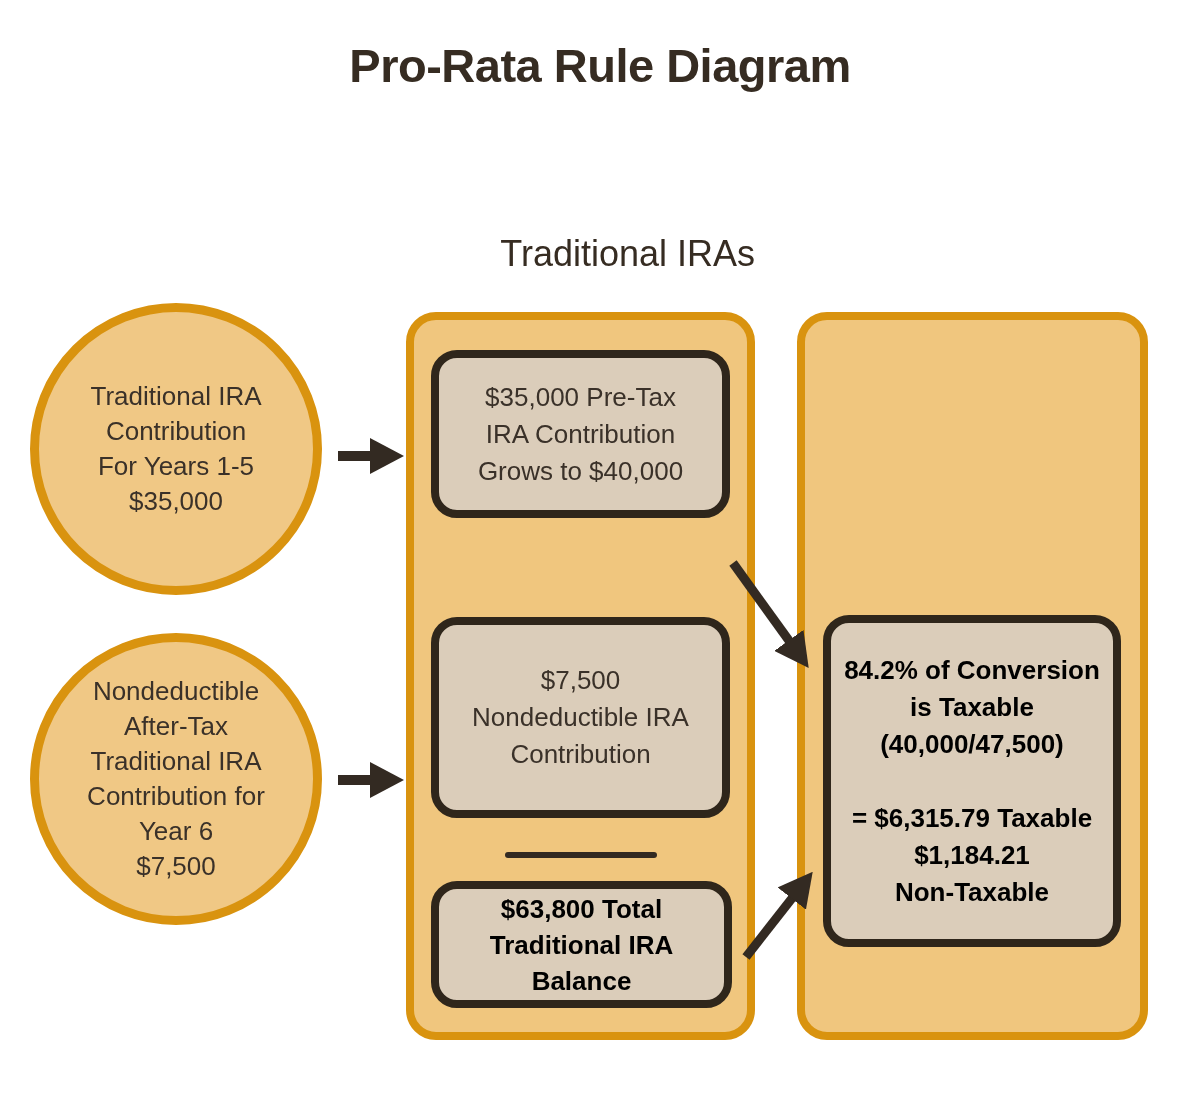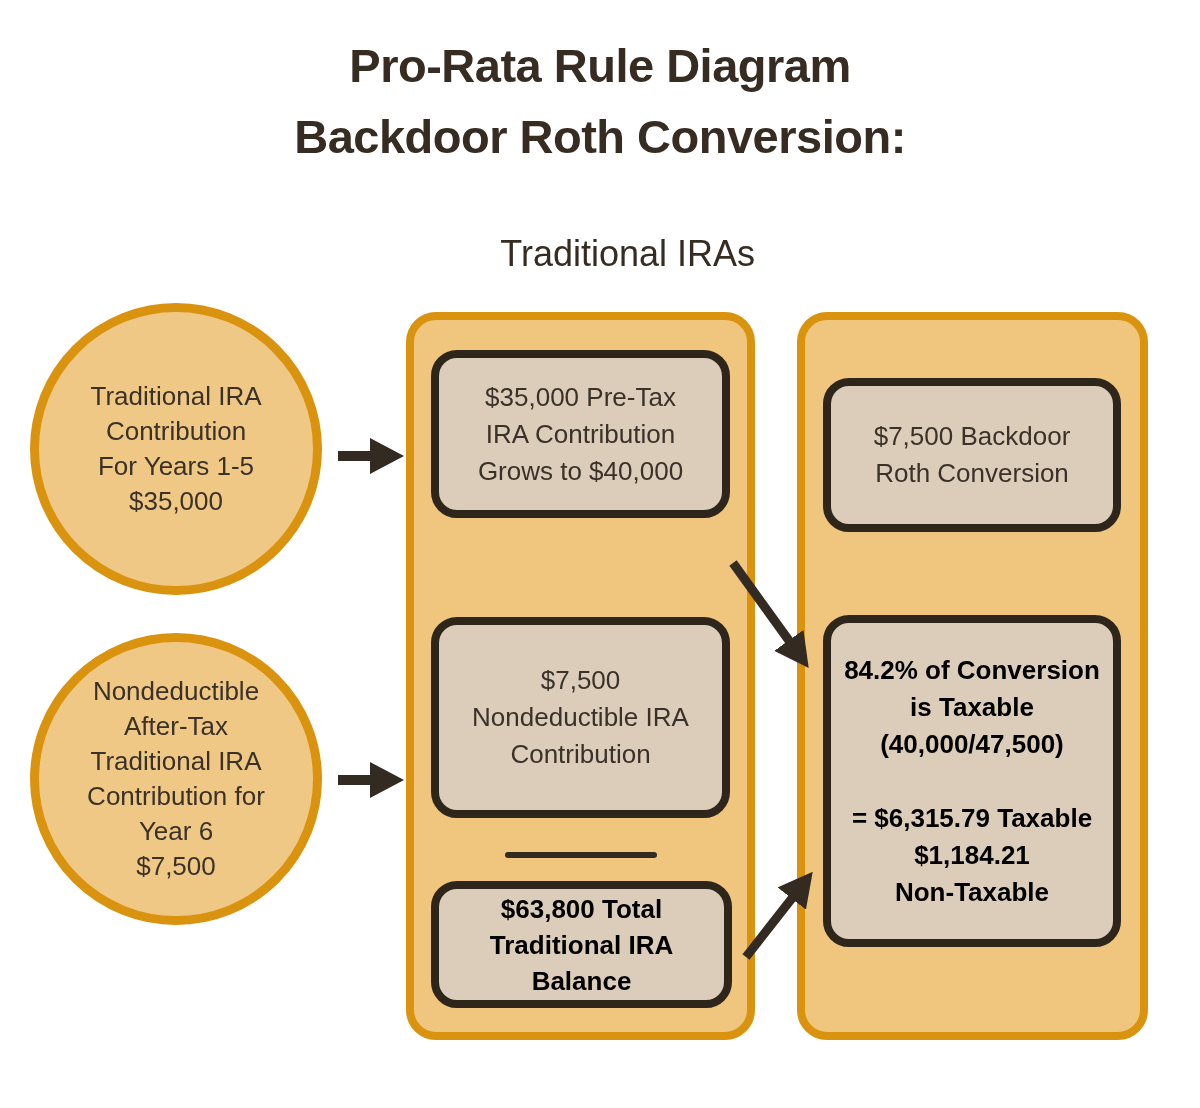--- a/index.html
+++ b/index.html
@@ -124,21 +124,20 @@
   }
   .arrows line { stroke: #332a22; }
 </style>
 </head>
 <body>
 
 <div class="page">
 
   <h1 class="title">
     <span class="title-line">Pro-Rata Rule Diagram</span>
-    <span class="title-line">Backdoor Roth Conversion:</span>
   </h1>
 
   <div class="col-header hdr-trad">Traditional IRAs</div>
 
   <div class="circle circle-1">
     <span class="circle-text">Traditional IRA
 Contribution
 For Years 1-5
 $35,000</span>
   </div>
@@ -165,24 +164,20 @@
     </div>
     <div class="sum-divider"></div>
     <div class="inner-box bold box-t3">
       <span>$63,800 Total
 Traditional IRA
 Balance</span>
     </div>
   </div>
 
   <div class="column col-roth">
-    <div class="inner-box box-r1">
-      <span>$7,500 Backdoor
-Roth Conversion</span>
-    </div>
     <div class="inner-box bold box-r2">
       <span>84.2% of Conversion
 is Taxable
 (40,000/47,500)
 
 = $6,315.79 Taxable
 $1,184.21
 Non-Taxable</span>
     </div>
   </div>

